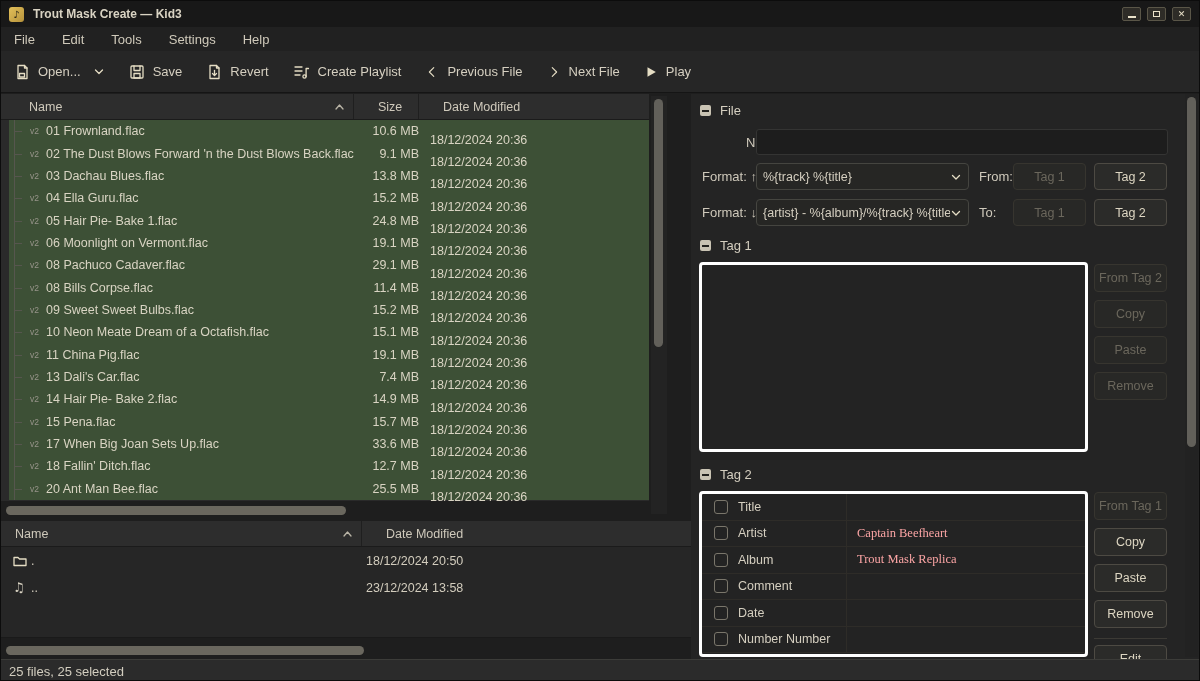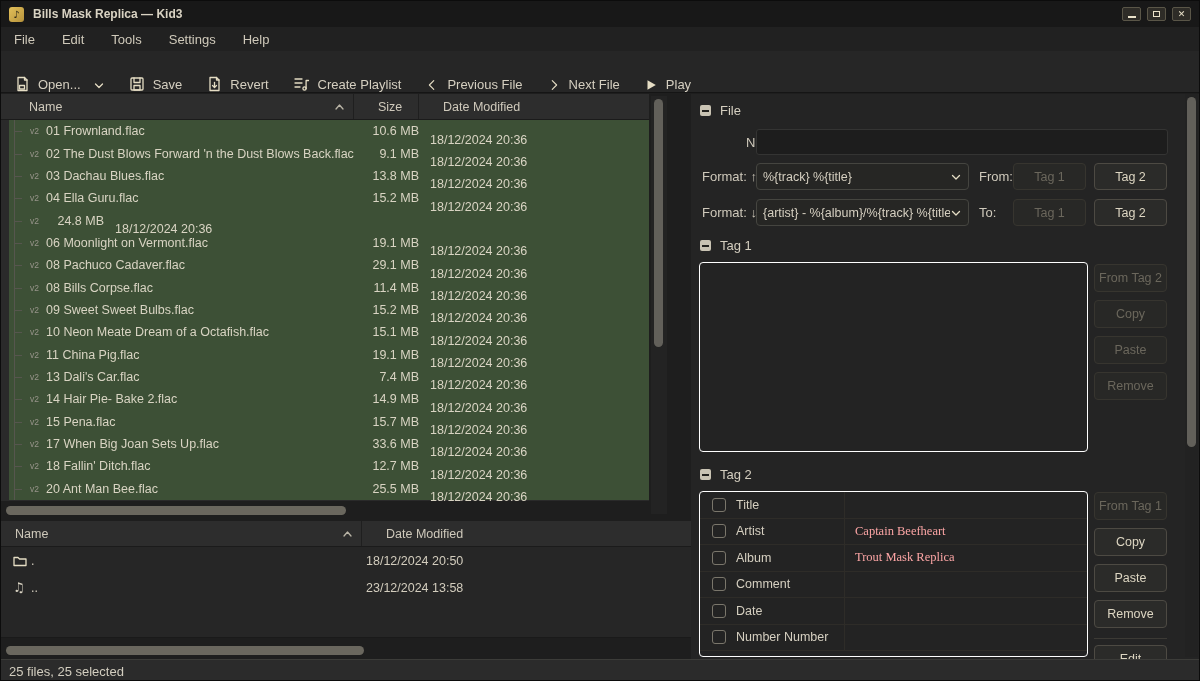--- a/index.html
+++ b/index.html
@@ -19,21 +19,21 @@
   .win-btn { width:19px; height:14px; background:#2e2c27; border:1px solid #5a5648; border-radius:2px;
     display:flex; align-items:center; justify-content:center; color:#e9e1c9; font-size:9px; cursor:default; }
   .win-btn .bar { width:8px; height:2px; background:#e9e1c9; margin-top:5px; }
   .win-btn .box { width:7px; height:6px; border:1.5px solid #e9e1c9; }
   
   .menubar { position:absolute; top:26px; left:0; right:0; height:24px; background:#212121;
     display:flex; align-items:center; padding:0 13px; gap:27px; }
   .menu-item { font-size:13px; color:#cfc9ba; }
   
   .toolbar { position:absolute; top:50px; left:0; right:0; height:42px; background:#262626;
-    border-bottom:1px solid #151515; display:flex; align-items:flex-end; padding:0 13px; gap:24px; }
+    border-bottom:1px solid #151515; display:flex; align-items:center; padding:0 13px; gap:24px; }
   .tool-btn { display:flex; align-items:center; gap:8px; font-size:13px; color:#d5cfc0; }
   .tool-btn svg { display:block; }
   .open-chevron { margin-left:-12px; }
   
   .file-head, .folder-head { position:absolute; left:0; background:#2d2d2d; border-bottom:1px solid #1b1b1b;
     display:flex; align-items:center; font-size:12.5px; color:#cfc9bb; }
   .file-head { top:93px; width:648px; height:26px; }
   .folder-head { top:520px; width:690px; height:26px; }
   .hc { display:flex; align-items:center; height:100%; padding-left:24px; }
   .hc-name-file { width:352px; padding-left:28px; }
@@ -74,38 +74,38 @@
   .collapse { width:11px; height:11px; background:#c9c3b3; border-radius:2px; position:relative; }
   .collapse::after { content:""; position:absolute; left:2px; right:2px; top:5px; border-top:2px solid #23221e; }
   .flabel { position:absolute; font-size:13px; color:#cfc9bb; }
   .field { position:absolute; background:#1d1d1d; border:1px solid #343433; border-radius:3px; }
   .combo { position:absolute; background:#262624; border:1px solid #454540; border-radius:4px;
     display:flex; align-items:center; font-size:12.5px; color:#d5cfc0; padding:0 6px; }
   .combo .ctext { flex:1; white-space:nowrap; overflow:hidden; }
   .btn { position:absolute; width:73px; height:27px; border:1px solid #4d4a43; border-radius:4px;
     background:#2b2b29; color:#ddd6c2; font-size:12.5px; display:flex; align-items:center; justify-content:center; }
   .btn.disabled { border-color:#37352f; background:#282826; color:#6b675c; }
-  .frame { position:absolute; background:#232323; border:1px solid #ffffff; border-radius:4px; }
+  .frame { position:absolute; background:#232323; border:3px solid #ffffff; border-radius:4px; }
   .trow { display:flex; align-items:stretch; height:26.5px; border-bottom:1px solid #2e2c28; font-size:12.5px; }
   .labelcell { width:145px; border-right:1px solid #2e2c28; display:flex; align-items:center; }
   .cb { width:14px; height:14px; border:1.5px solid #7a766b; border-radius:3px; margin-left:12px; }
   .tlabel { margin-left:10px; color:#d5cfc0; }
   .tvalue { flex:1; display:flex; align-items:center; padding-left:10px; color:#fca5a5;font-family:Liberation Serif, serif; }
   .btn-sep { position:absolute; width:73px; border-top:1px solid #3c3a35; }
   svg.icon { stroke:#e5ddc4; fill:none; stroke-width:1.3; stroke-linecap:round; stroke-linejoin:round; }
   svg.dim { stroke:#b9b4a6; }
 </style>
 </head>
 <body>
 
 <div id="window">
 
   <div class="titlebar">
     <span class="app-icon">♪</span>
-    <span class="title-text">Bills Mask Replica — Kid3</span>
+    <span class="title-text">Trout Mask Create — Kid3</span>
     <span class="win-btns">
       <span class="win-btn">
           <span class="bar"></span>
         </span>
       <span class="win-btn">
           <span class="box"></span>
         </span>
       <span class="win-btn">
           <span>✕</span>
         </span>
@@ -224,20 +224,21 @@
         <span class="branch"></span>
         <span class="badge">v2</span>
         <span class="fname">04 Ella Guru.flac</span>
         <span class="fsize">15.2 MB</span>
         <span class="fdate">18/12/2024 20:36</span>
       </div>
 
       <div class="frow">
         <span class="branch"></span>
         <span class="badge">v2</span>
+        <span class="fname">05 Hair Pie- Bake 1.flac</span>
         <span class="fsize">24.8 MB</span>
         <span class="fdate">18/12/2024 20:36</span>
       </div>
 
       <div class="frow">
         <span class="branch"></span>
         <span class="badge">v2</span>
         <span class="fname">06 Moonlight on Vermont.flac</span>
         <span class="fsize">19.1 MB</span>
         <span class="fdate">18/12/2024 20:36</span>

